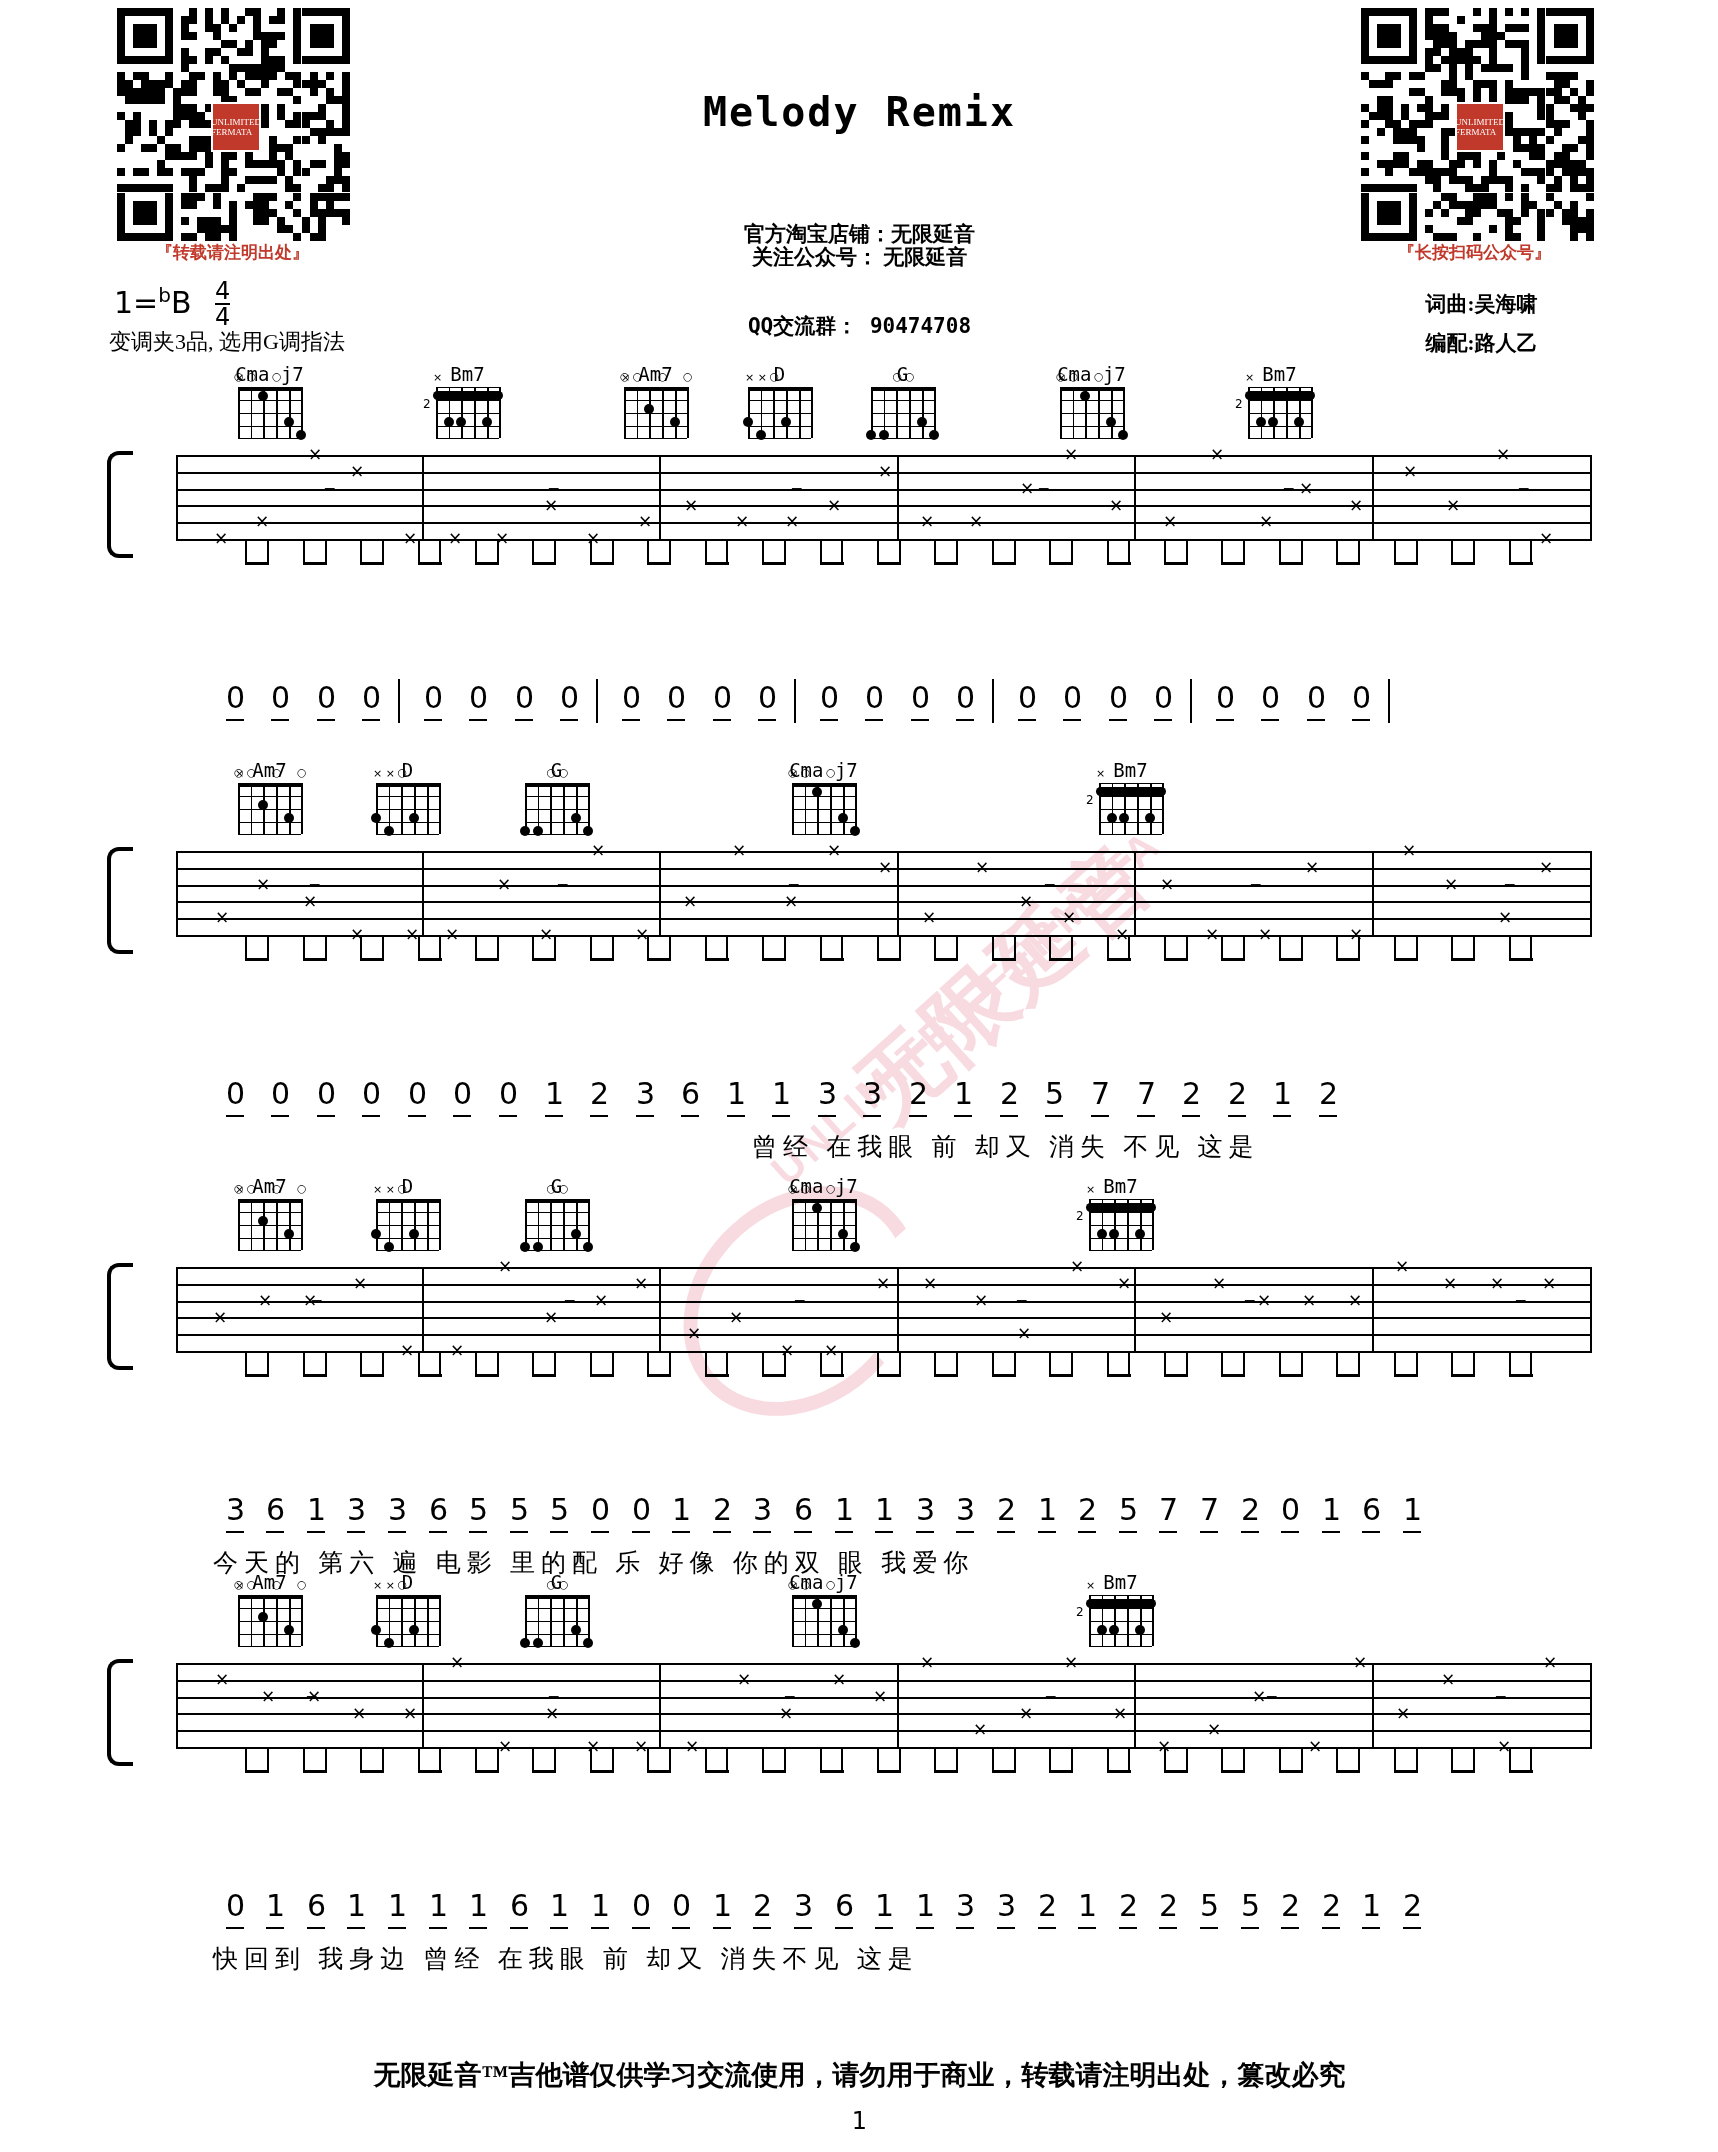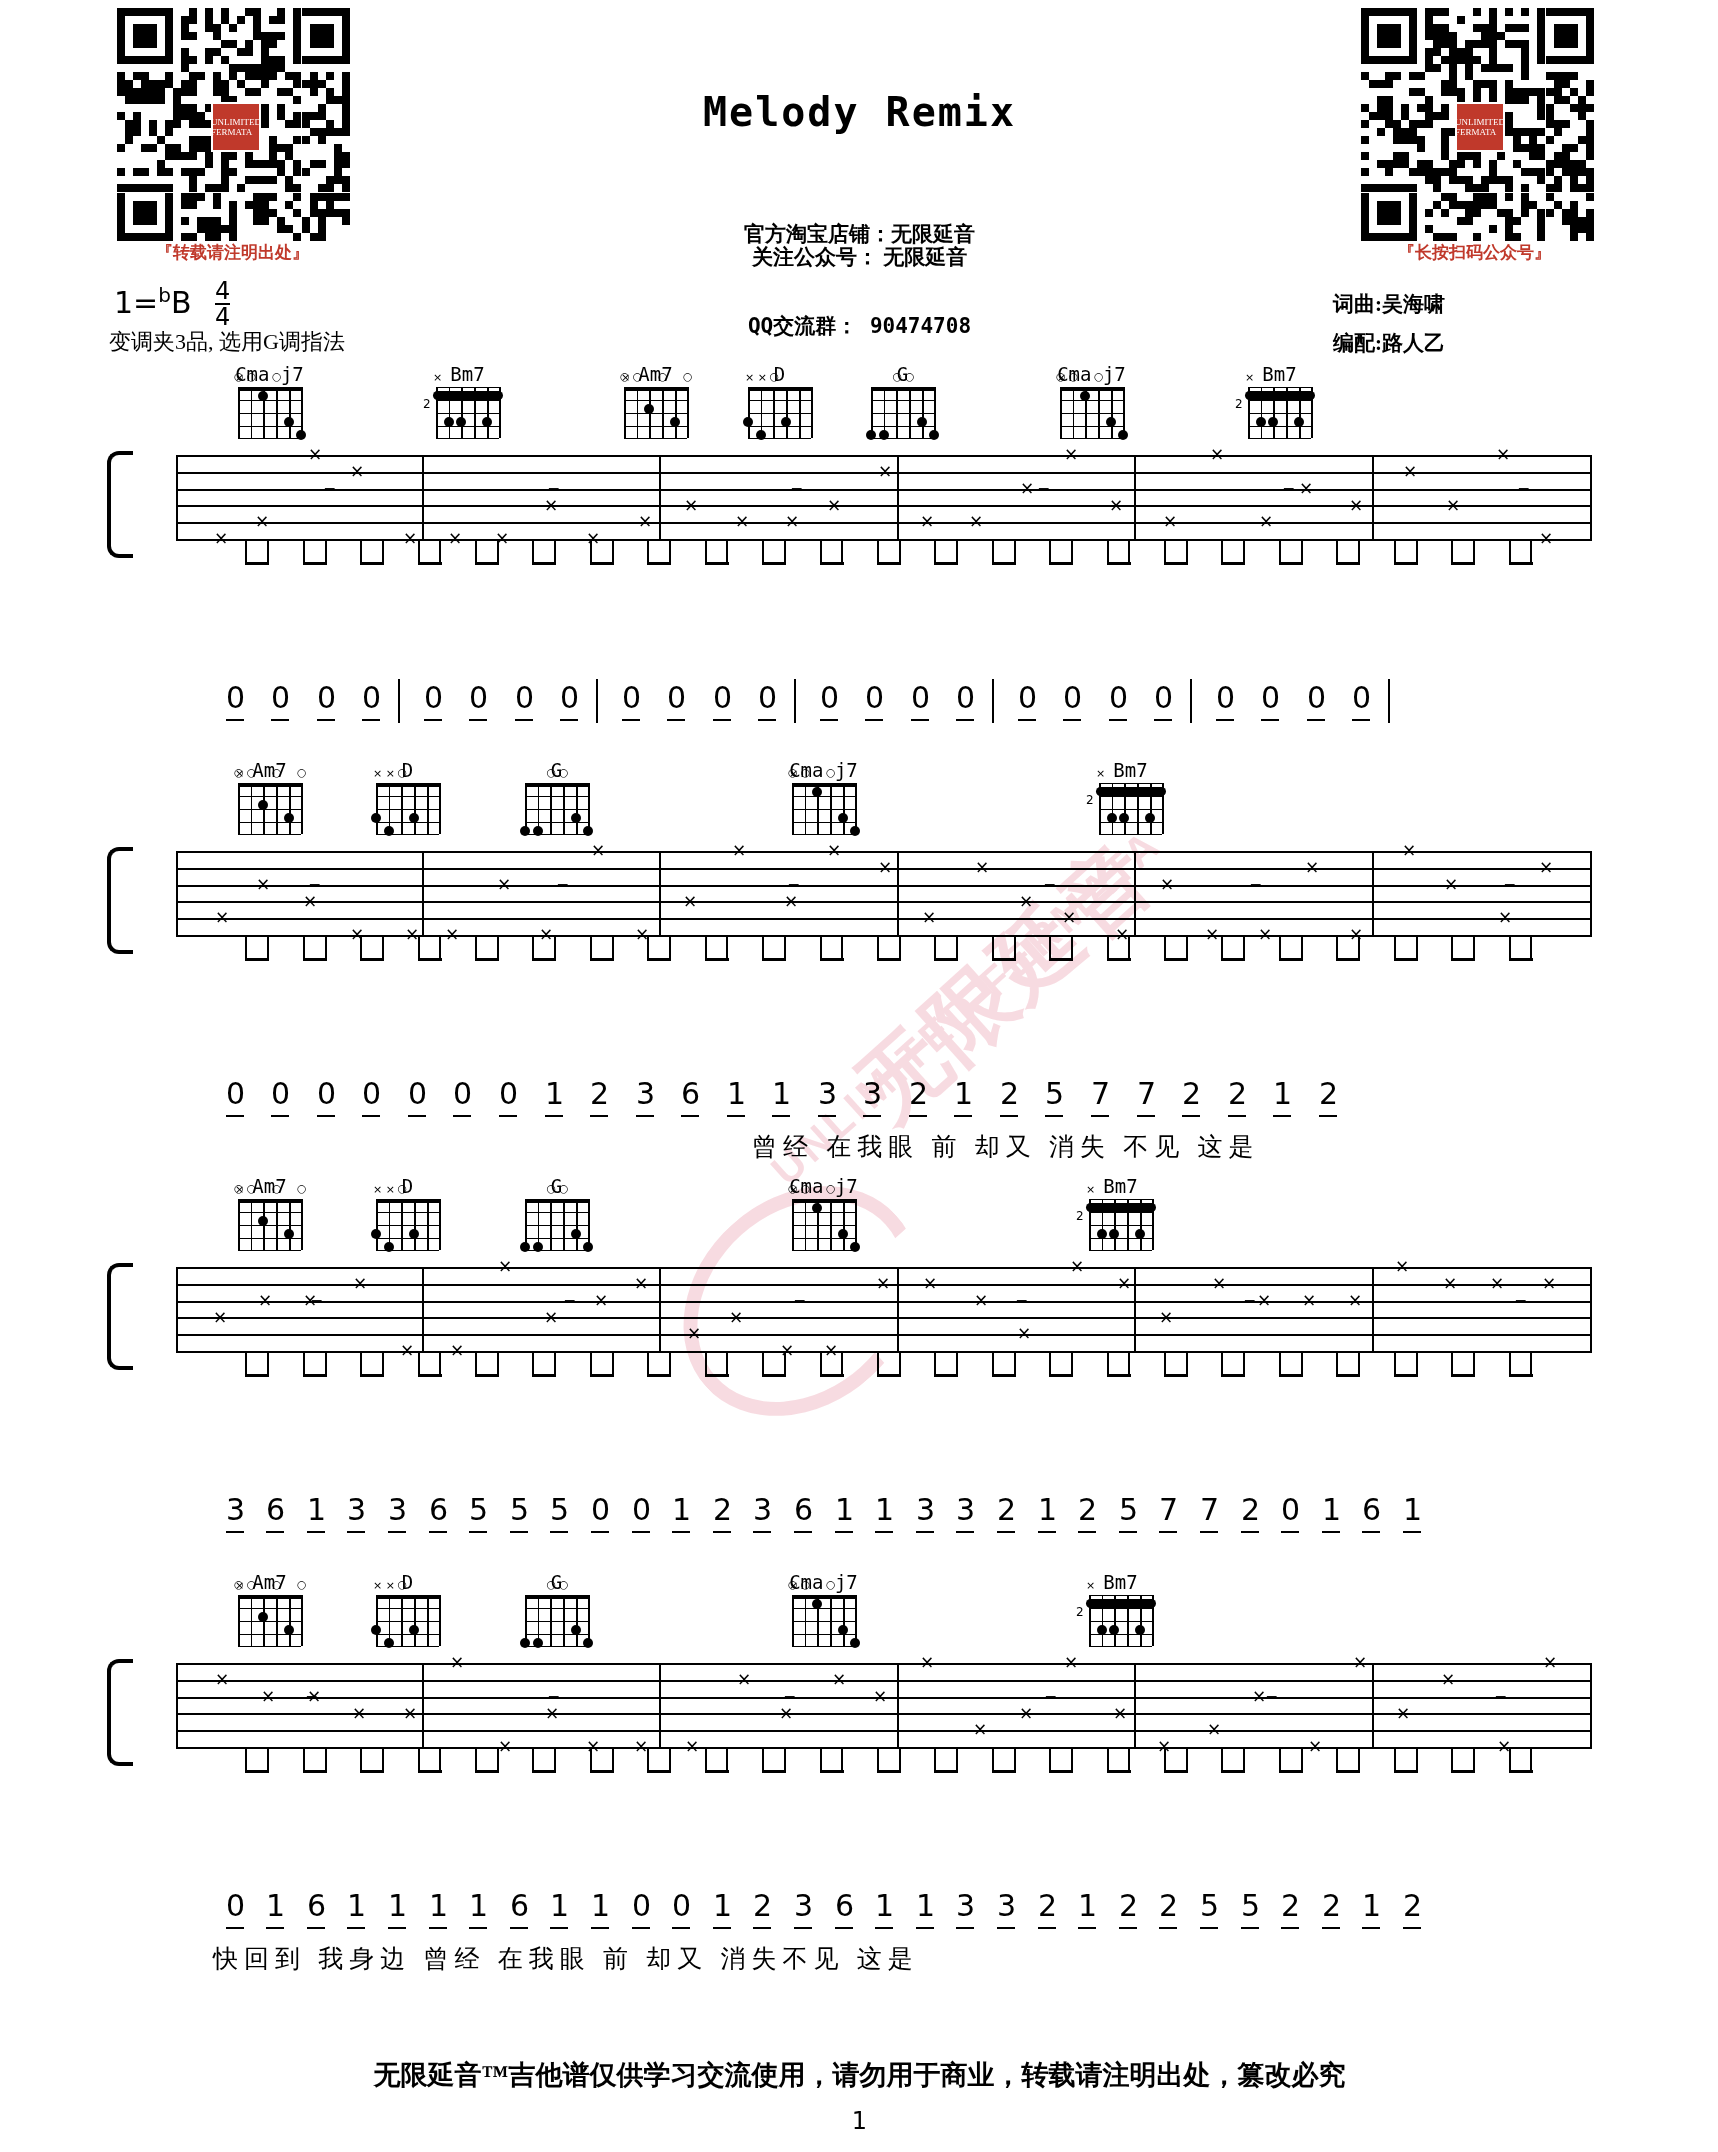--- a/index.html
+++ b/index.html
@@ -23,21 +23,21 @@
   .title{position:absolute;left:0;top:89px;width:1719px;text-align:center;font-size:40px;font-family:"DejaVu Sans Mono",monospace;font-weight:bold;letter-spacing:2px;}
   .singer{position:absolute;left:0;top:153px;width:1719px;text-align:center;font-size:26px;font-weight:bold;}
   .hdr-line{position:absolute;width:1719px;text-align:center;font-size:21px;font-weight:bold;}
   .hdr-mono{font-family:"DejaVu Sans Mono",monospace;}
 
   .keysig{position:absolute;left:114px;top:279px;font-size:30px;font-family:"DejaVu Sans",sans-serif;}
   .keysig sup{font-size:20px;vertical-align:super;}
   .timesig{display:inline-block;vertical-align:middle;margin-left:14px;line-height:1;text-align:center;font-size:24px;}
   .timesig i{display:block;font-style:normal;}
   .capo{position:absolute;left:109px;top:327px;font-size:22px;}
-  .credit{position:absolute;right:89px;font-size:21px;font-weight:bold;text-align:left;width:297px;}
+  .credit{position:absolute;right:89px;font-size:21px;font-weight:bold;text-align:center;width:297px;}
 
   
   .system{position:absolute;left:107px;width:1485px;}
   .staff{position:absolute;left:69px;top:0;width:1416px;height:91px;}
   .sline{position:absolute;left:0;width:100%;height:2px;background:#000;}
   .bar-v{position:absolute;width:2px;background:#000;top:0;height:91px;}
   .bracket{position:absolute;left:0;top:-4px;width:22px;height:99px;border:4px solid #000;border-right:none;border-radius:12px 0 0 12px;}
   .xmark{position:absolute;font-size:17px;font-family:"DejaVu Sans",sans-serif;line-height:1;}
   .dash{position:absolute;font-size:19px;line-height:1;}
   .stem{position:absolute;width:2px;background:#000;}
@@ -2101,20 +2101,21 @@
         <span class="mnote" style="left:1241px;top:0">2</span>
         <div class="munder" style="left:1241px;top:36px;width:18px"></div>
         <span class="mnote" style="left:1281px;top:0">0</span>
         <div class="munder" style="left:1281px;top:36px;width:18px"></div>
         <span class="mnote" style="left:1322px;top:0">1</span>
         <div class="munder" style="left:1322px;top:36px;width:18px"></div>
         <span class="mnote" style="left:1362px;top:0">6</span>
         <div class="munder" style="left:1362px;top:36px;width:18px"></div>
         <span class="mnote" style="left:1403px;top:0">1</span>
         <div class="munder" style="left:1403px;top:36px;width:18px"></div>
+        <span class="lyric" style="left:213px;top:55px;letter-spacing:6px">今天的 第六 遍 电影 里的配 乐 好像 你的双 眼 我爱你</span>
       </div>
       <div class="melodyrow" style="top:1891px;height:59px">
         <span class="mnote" style="left:226px;top:0">0</span>
         <div class="munder" style="left:226px;top:36px;width:18px"></div>
         <span class="mnote" style="left:266px;top:0">1</span>
         <div class="munder" style="left:266px;top:36px;width:18px"></div>
         <span class="mnote" style="left:307px;top:0">6</span>
         <div class="munder" style="left:307px;top:36px;width:18px"></div>
         <span class="mnote" style="left:347px;top:0">1</span>
         <div class="munder" style="left:347px;top:36px;width:18px"></div>

